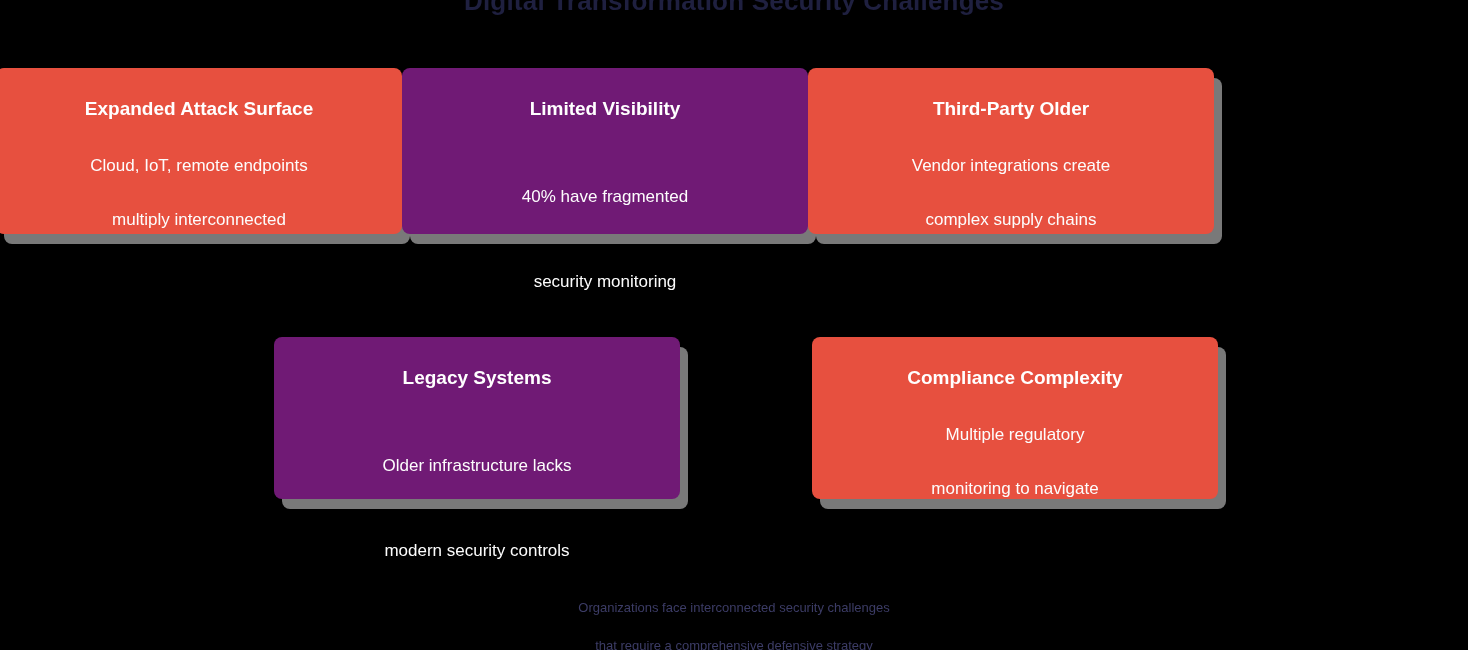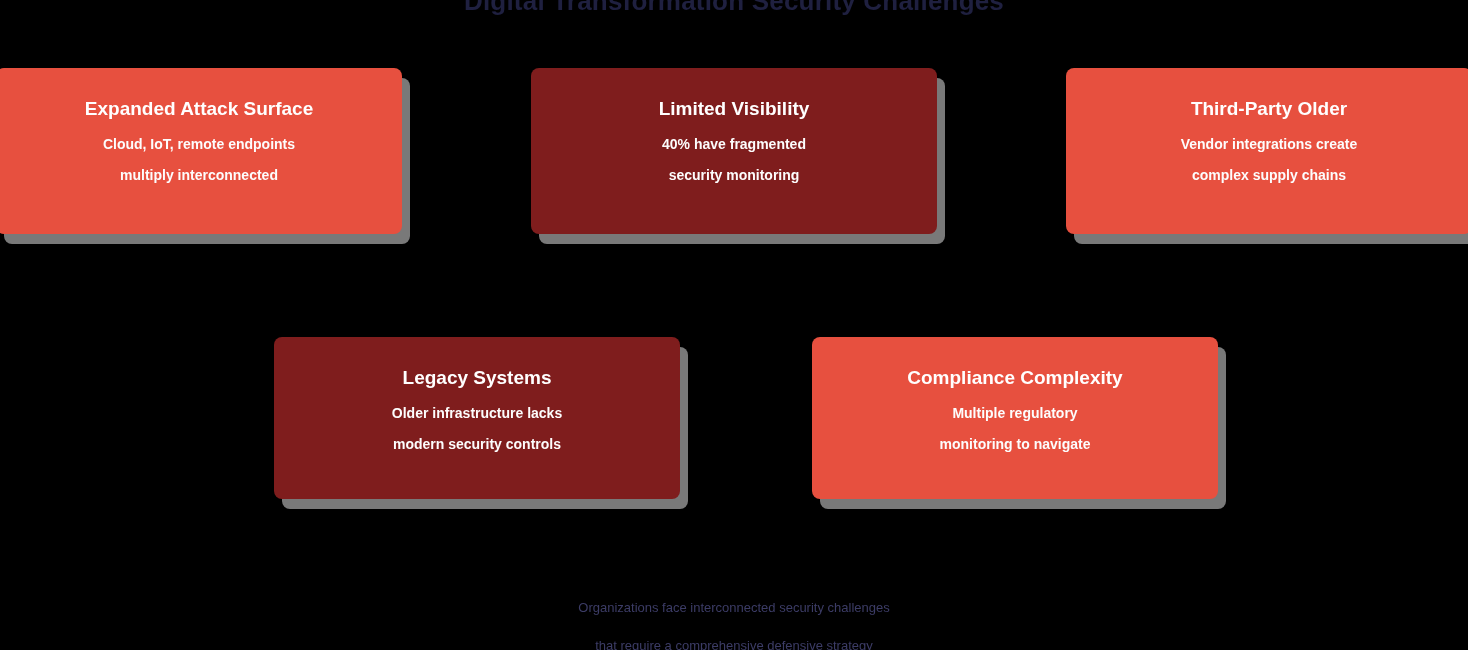--- a/index.html
+++ b/index.html
@@ -40,21 +40,20 @@
   .row {
     position: absolute;
     display: flex;
     align-items: flex-start;
   }
 
   .row-top {
     top: 68px;
     left: 0;
     width: 1468px;
-    justify-content: space-between;
   }
 
   .row-bottom {
     top: 337px;
     left: 274px;
     width: 944px;
     justify-content: space-between;
   }
 
   .card {
@@ -69,36 +68,37 @@
     color: #ffffff;
     text-align: center;
   }
 
   .row-bottom .card {
     width: 406px;
     height: 162px;
   }
 
   .card-red    { background: #e7503f; }
-  .card-orange { background: #7f1d1d; }
+  .card-orange { background: #701a75; gap: 31px; }
 
   .card-title {
     font-size: 19px;
     font-weight: bold;
     line-height: 1.2;
     margin-bottom: 16px;
     color: #ffffff;
   }
 
   .card-line {
-    font-size: 14px;
-    font-weight: bold;
+    font-size: 17px;
+    font-weight: normal;
     line-height: 1.0;
     margin-bottom: 17px;
     color: #fdfdfd;
+    margin-top: 20px;
   }
 
   
   .row-top .card:first-child  { margin-left: -4px; }
   .row-top .card:last-child   { margin-right: -4px; }
 
   
   .footer {
     position: absolute;
     top: 589px;

